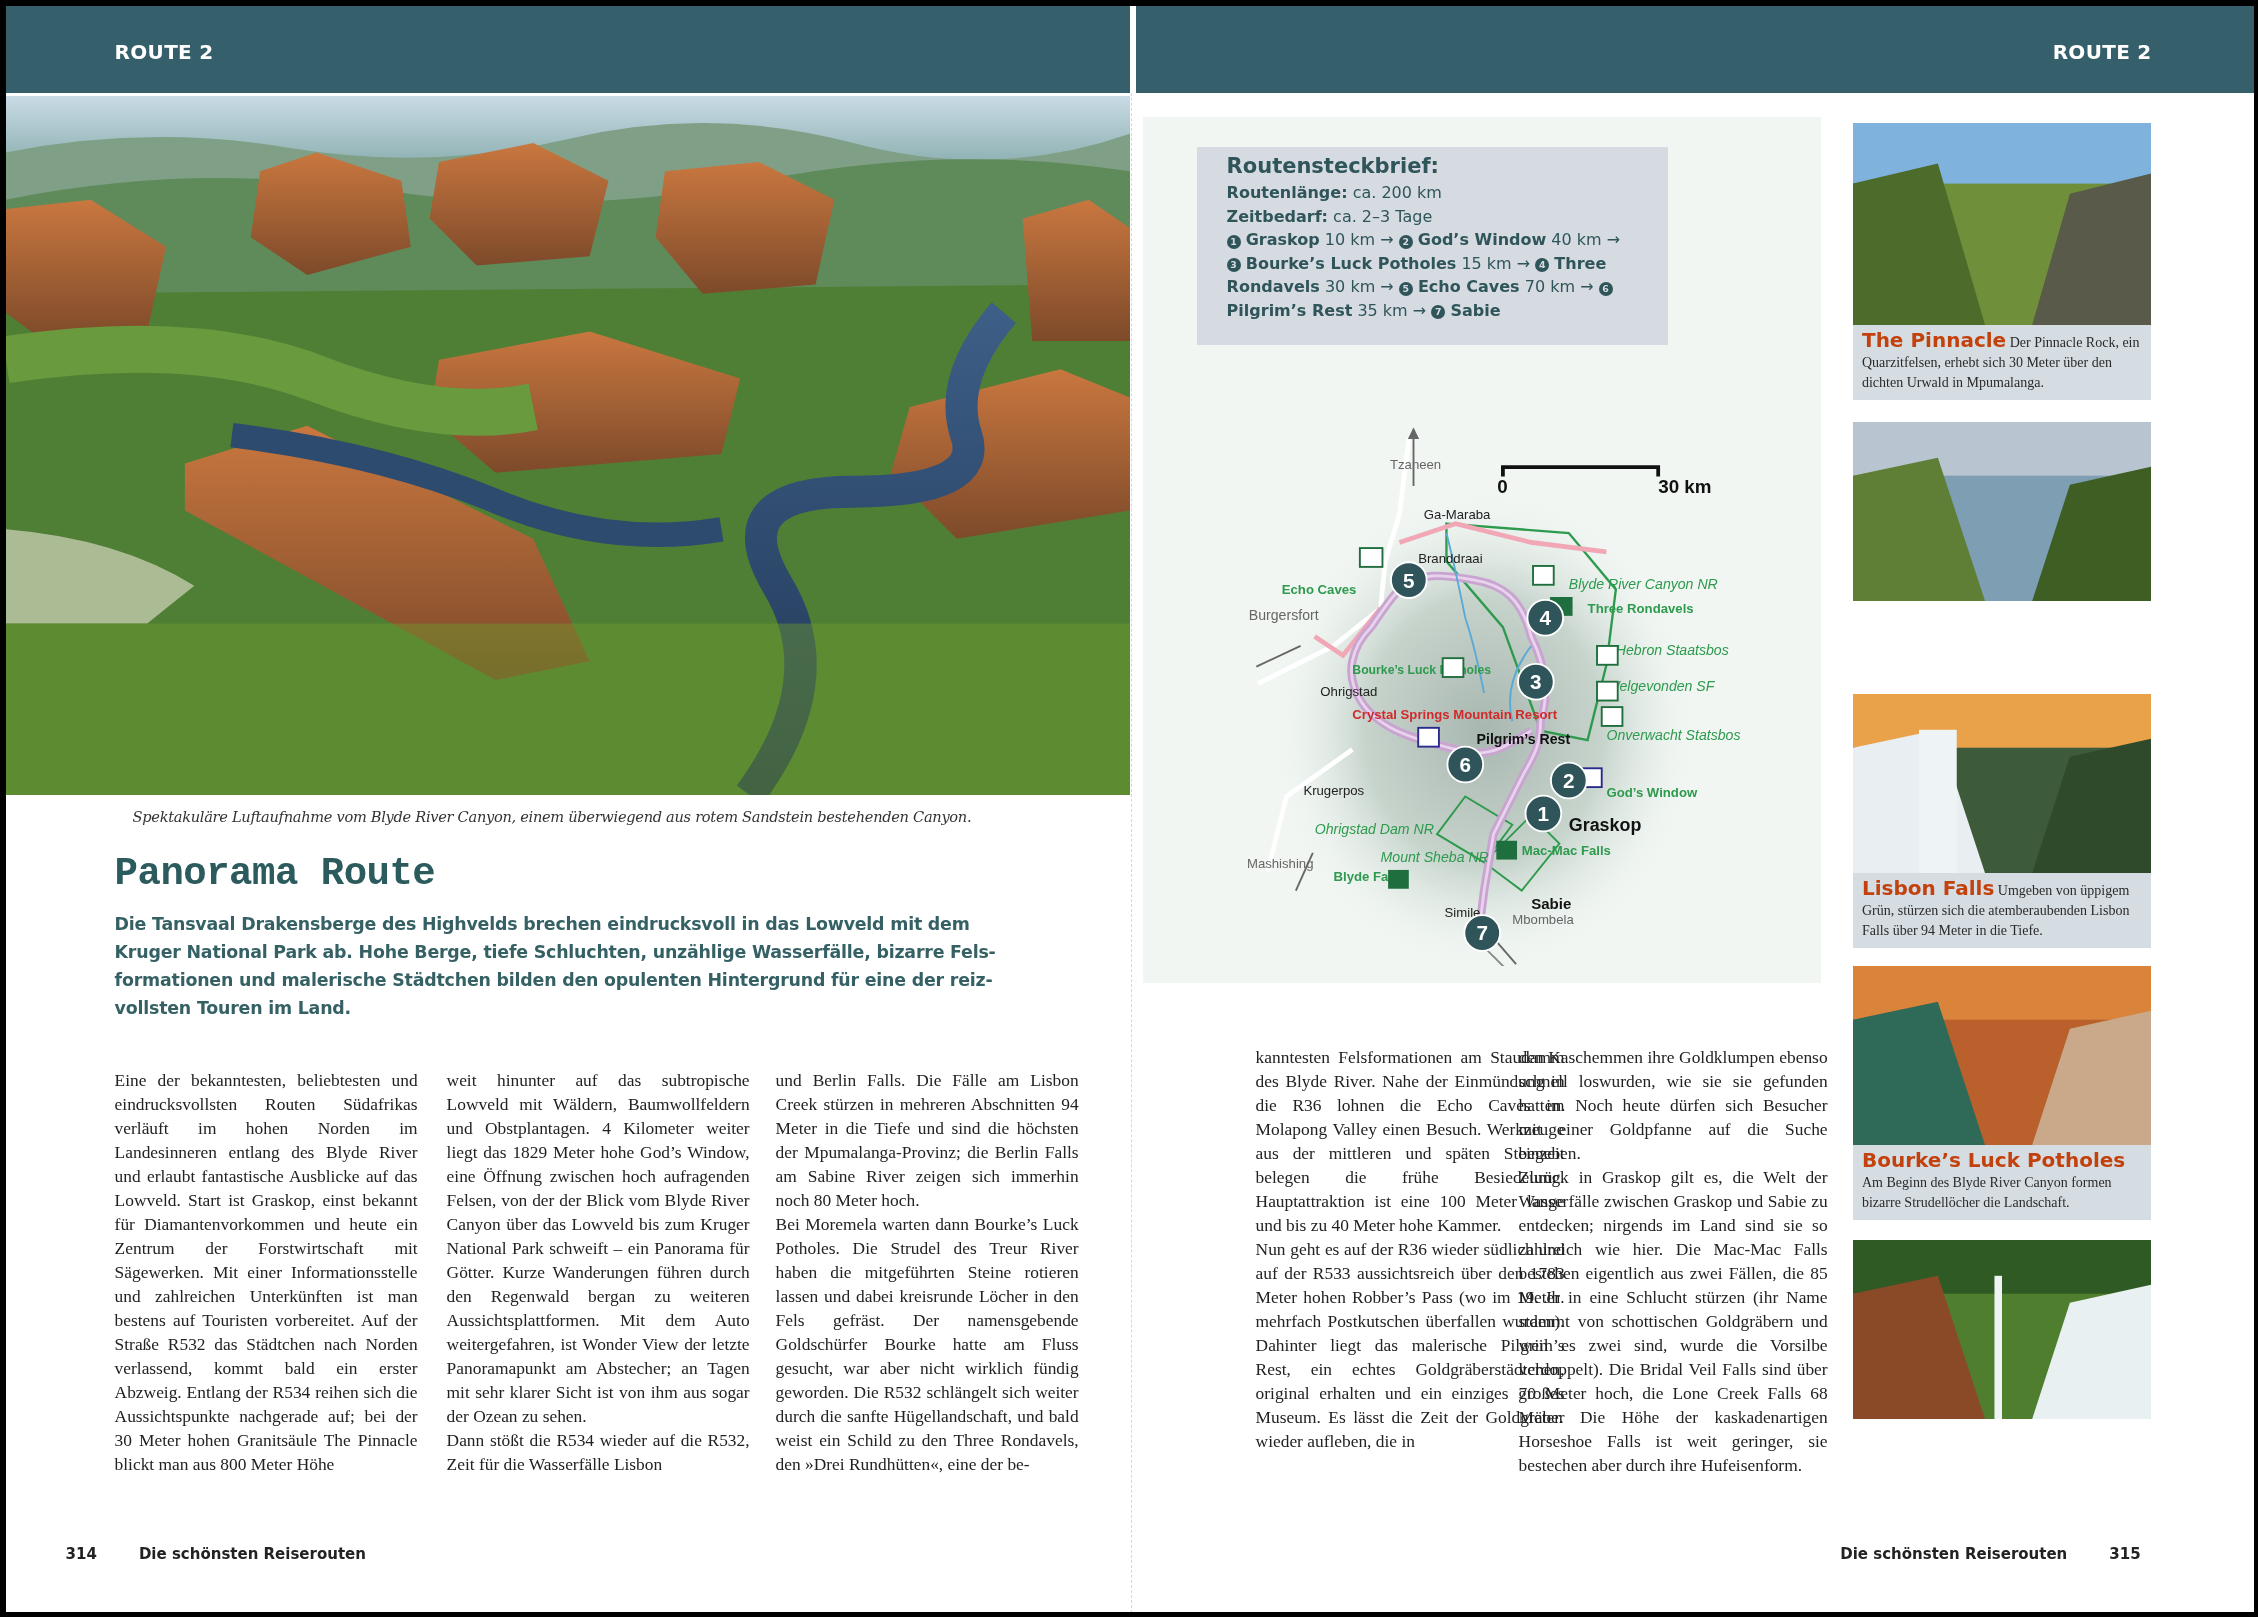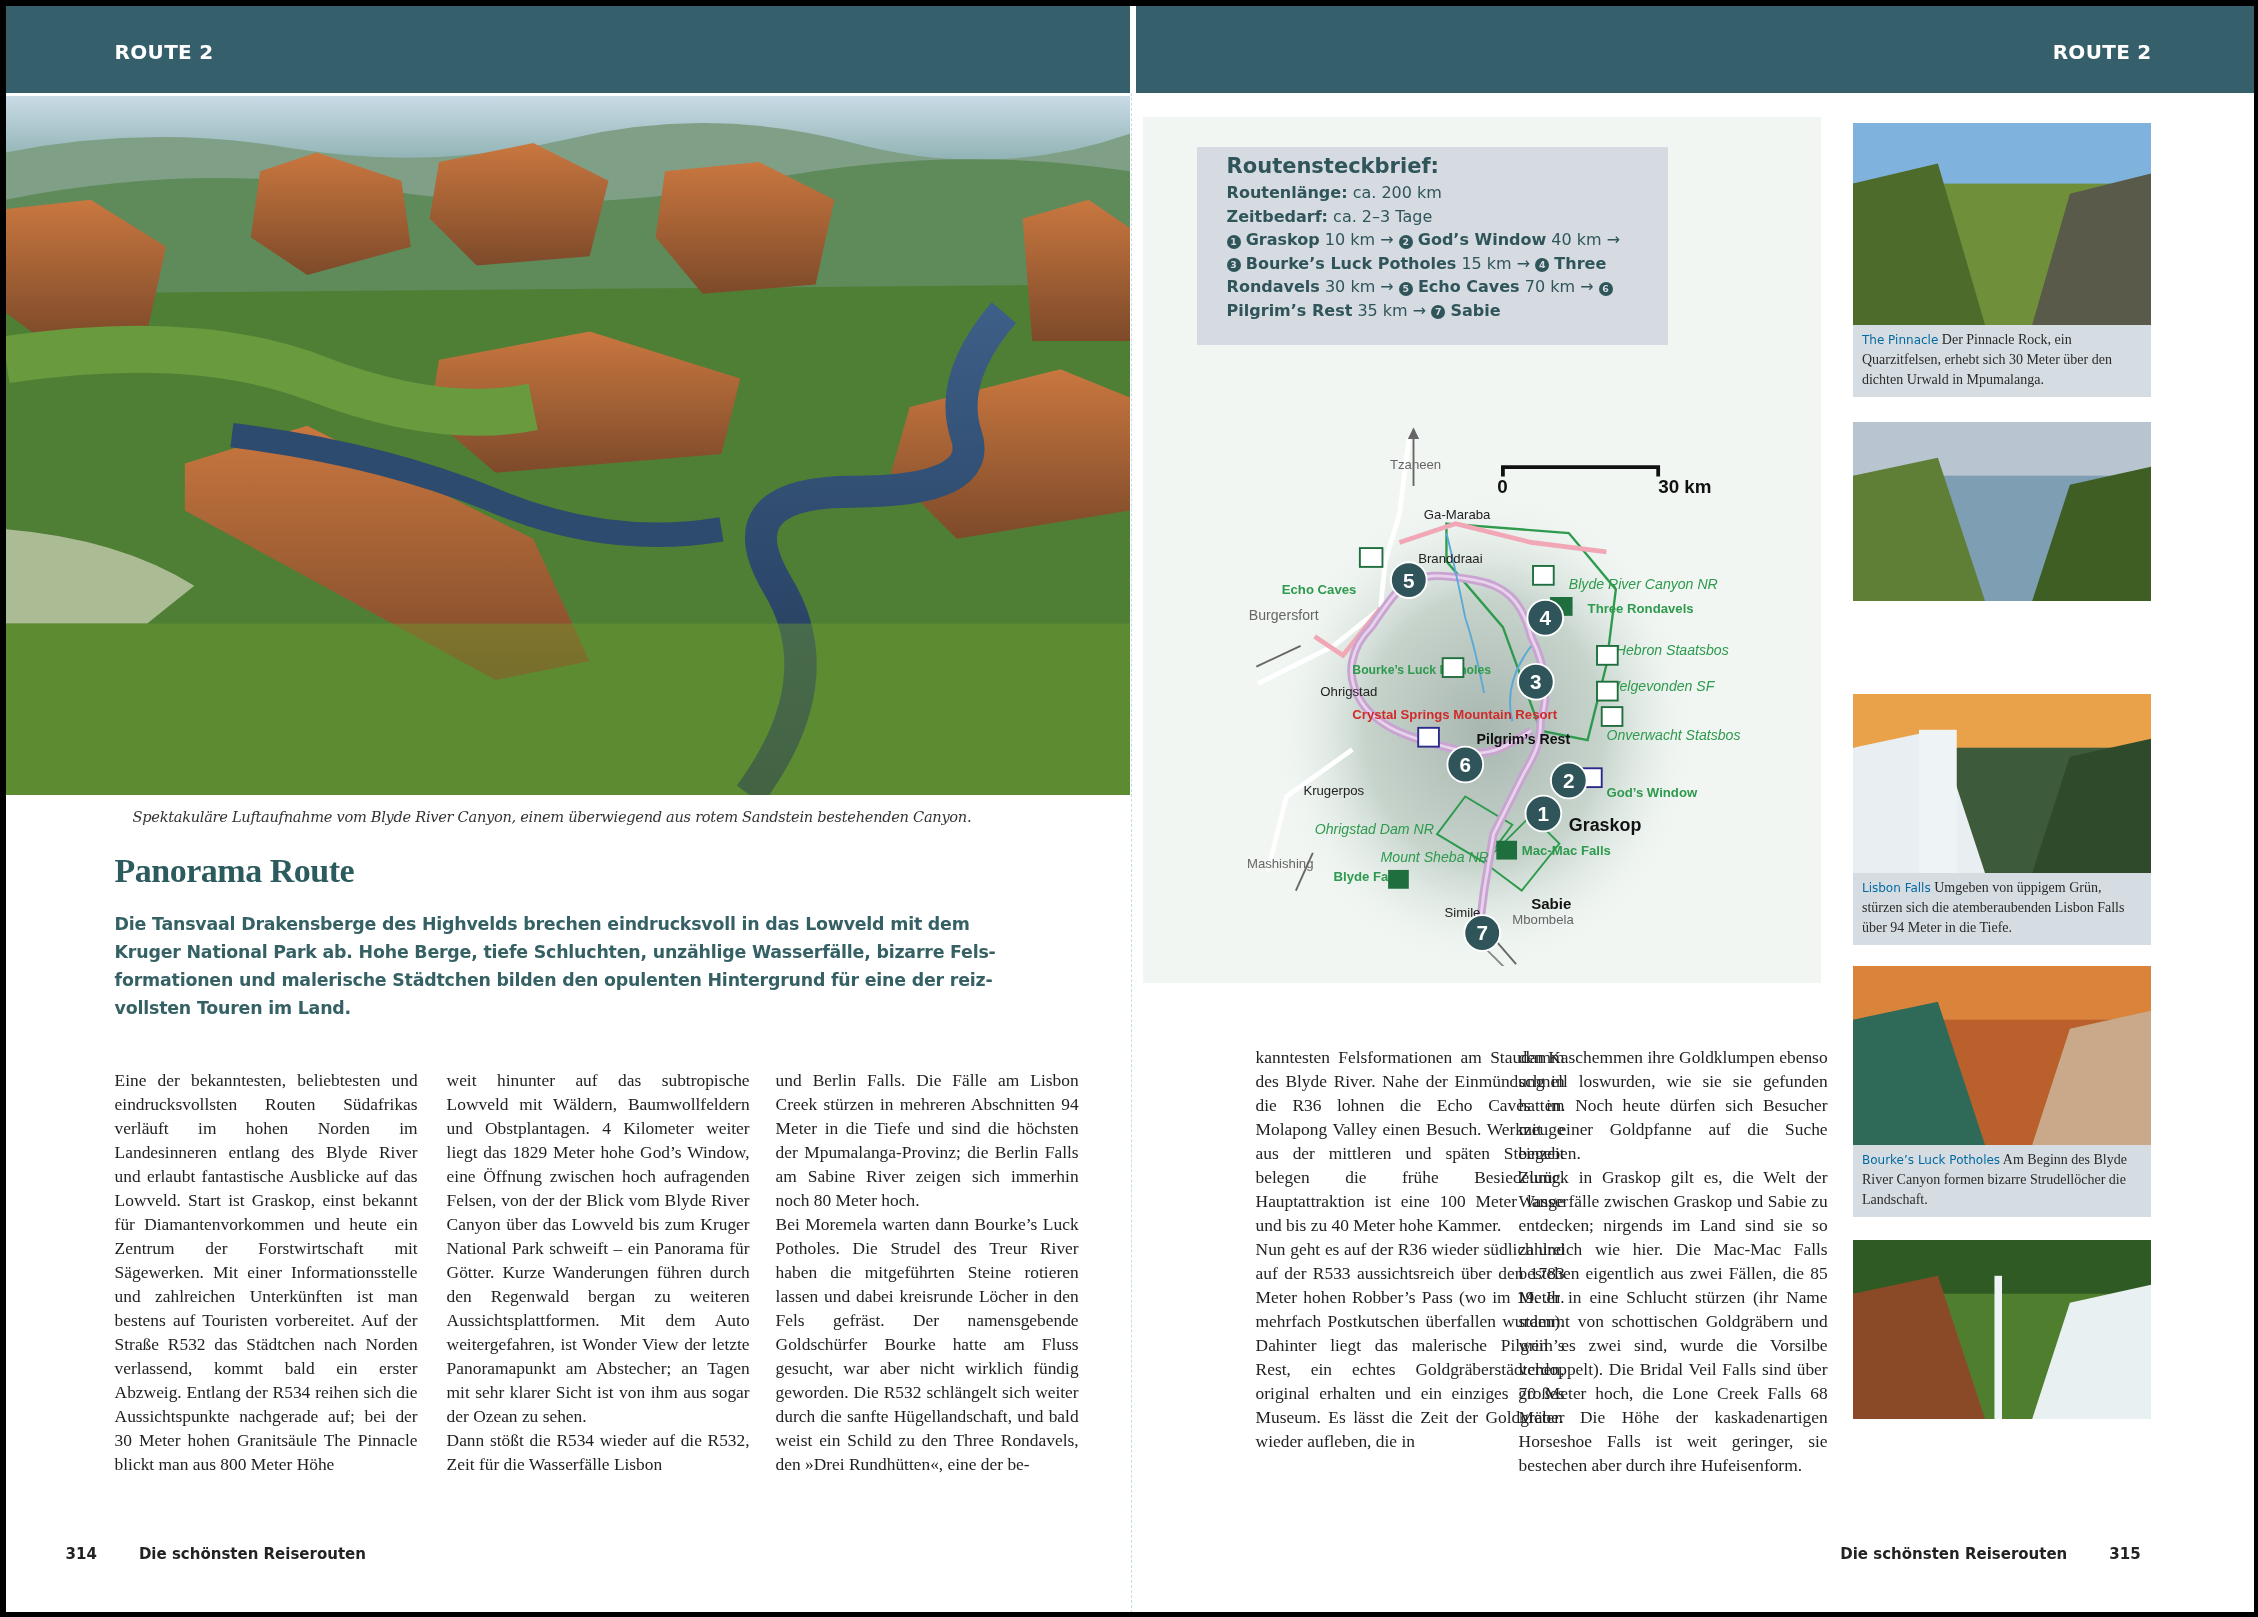--- a/index.html
+++ b/index.html
@@ -12,21 +12,21 @@
   .header.left .header-label { left: 109px; }
   .header.right .header-label { right: 102px; }
   .spine { position: absolute; left: 1125px; top: 87px; width: 1.9px; height: 1520px; border-left: 1.9px dashed #bfe0e4; }
 
   
   .hero { position: absolute; left: 0; top: 90px; width: 1124px; height: 699px; overflow: hidden;
     background: linear-gradient(180deg, #b9d2e3 0%, #8fb3b8 8%, #6f9a63 18%, #4e7d38 35%, #3f6e2a 60%, #5e8a2e 85%, #7da43b 100%); }
   .hero svg { position: absolute; left: 0; top: 0; width: 100%; height: 100%; }
   .caption { position: absolute; left: 127px; top: 802px; font-family: "DejaVu Serif", serif; font-style: italic; font-size: 14.6px; color: #333; letter-spacing: -0.3px; }
 
-  .title { position: absolute; left: 109px; top: 846px; font-family: Liberation Serif, serif; font-weight: bold; font-size: 34px; color: #2c5b5e; letter-spacing: -0.5px; }
+  .title { position: absolute; left: 109px; top: 846px; font-family: Liberation Mono, monospace; font-weight: bold; font-size: 39px; color: #2c5b5e; letter-spacing: -0.5px; }
   .lead { position: absolute; left: 109px; top: 904px; width: 913px; font-family: "DejaVu Sans", sans-serif; font-weight: bold; font-size: 17.4px; line-height: 28px; color: #356165; letter-spacing: -0.2px; }
 
   .col { position: absolute; font-family: "Liberation Serif", serif; font-size: 17.4px; line-height: 24px; color: #222; text-align: justify; hyphens: manual; }
   .col p { margin: 0; }
   .c1 { left: 109px; top: 1062px; width: 303px; }
   .c2 { left: 441px; top: 1062px; width: 303px; }
   .c3 { left: 770px; top: 1062px; width: 303px; }
   .c4 { left: 1222px; top: 1039px; width: 309px; margin-left: 28px; }
   .c5 { left: 1513px; top: 1039px; width: 309px; }
 
@@ -45,21 +45,21 @@
 
   .map { position: absolute; left: 1224px; top: 414px; width: 527px; height: 546px; }
   .map svg { width: 100%; height: 100%; }
   .map text { font-family: "Liberation Sans", sans-serif; }
 
   
   .side-card { position: absolute; left: 1847px; width: 298px; }
   .side-photo { width: 298px; height: 202px; overflow: hidden; position: relative; }
   .side-photo svg { width: 100%; height: 100%; display: block; }
   .side-cap { background: #d6dde2; padding: 5.6px 9.4px 6.6px 9.4px; font-family: "Liberation Serif", serif; font-size: 14px; line-height: 20px; color: #2a2a2a; }
-  .side-cap .sc-title { font-family: "DejaVu Sans", sans-serif; font-weight: normal; font-size: 12px; color: #0369a1; }
+  .side-cap .sc-title { font-family: "DejaVu Sans", sans-serif; font-weight: bold; font-size: 20px; color: #c2410c; }
 </style>
 </head>
 <body>
 
 <div id="spread">
 
   <div class="header left">
     <span class="header-label">ROUTE 2</span>
   </div>
   <div class="header right">

